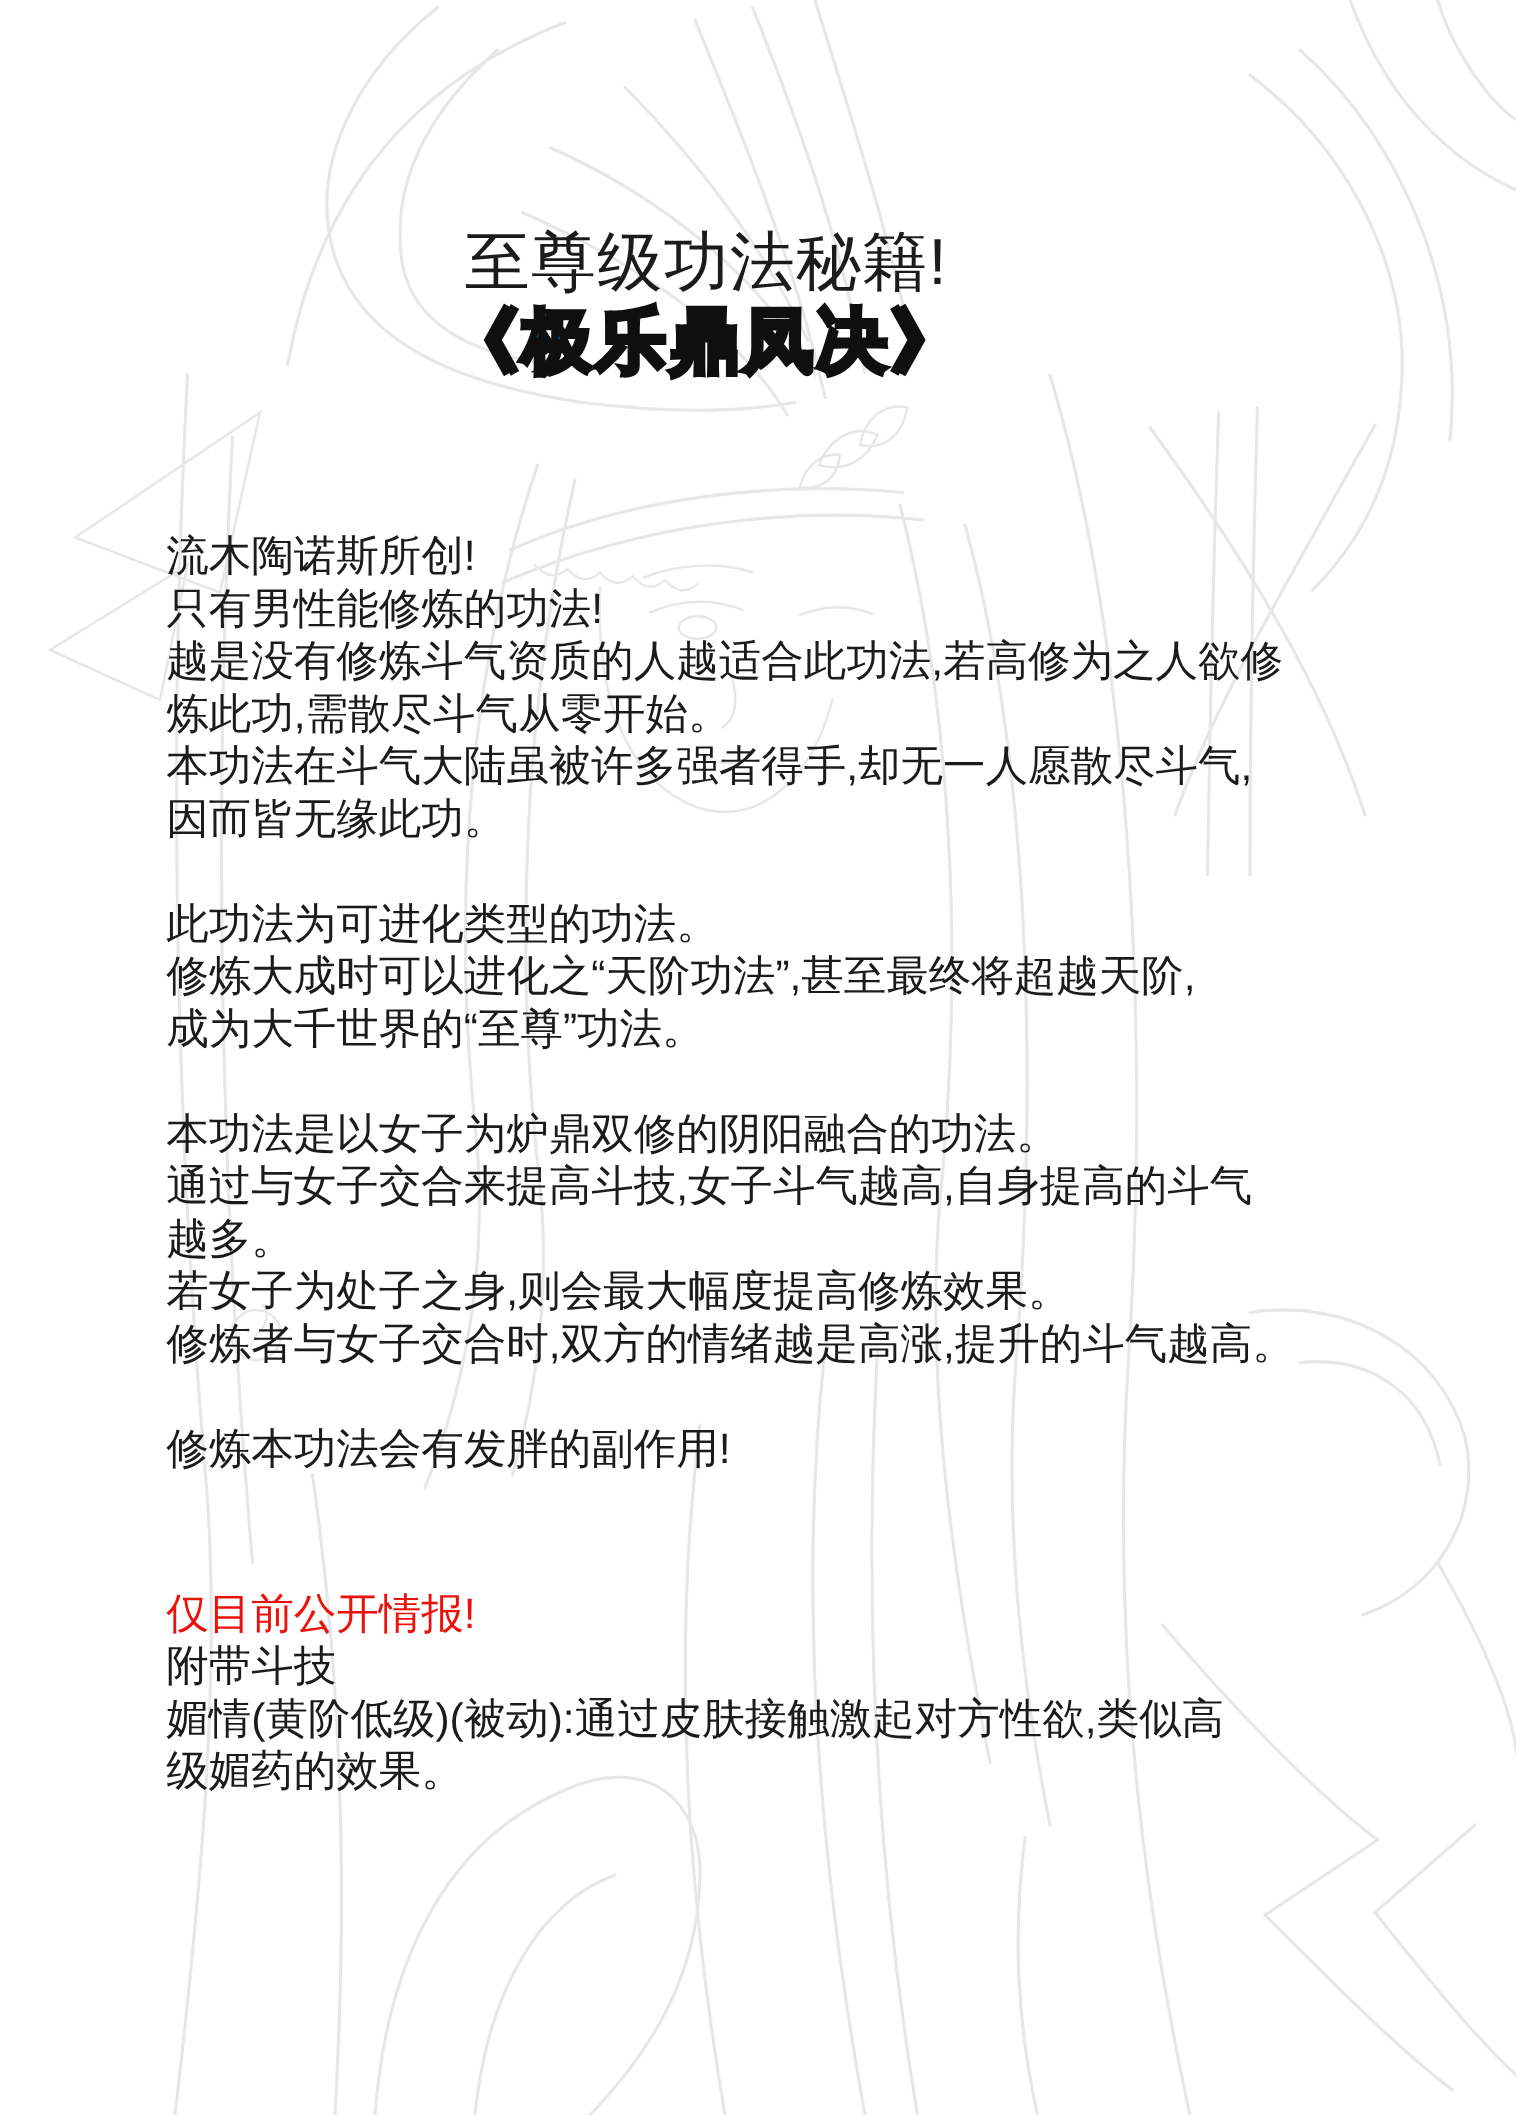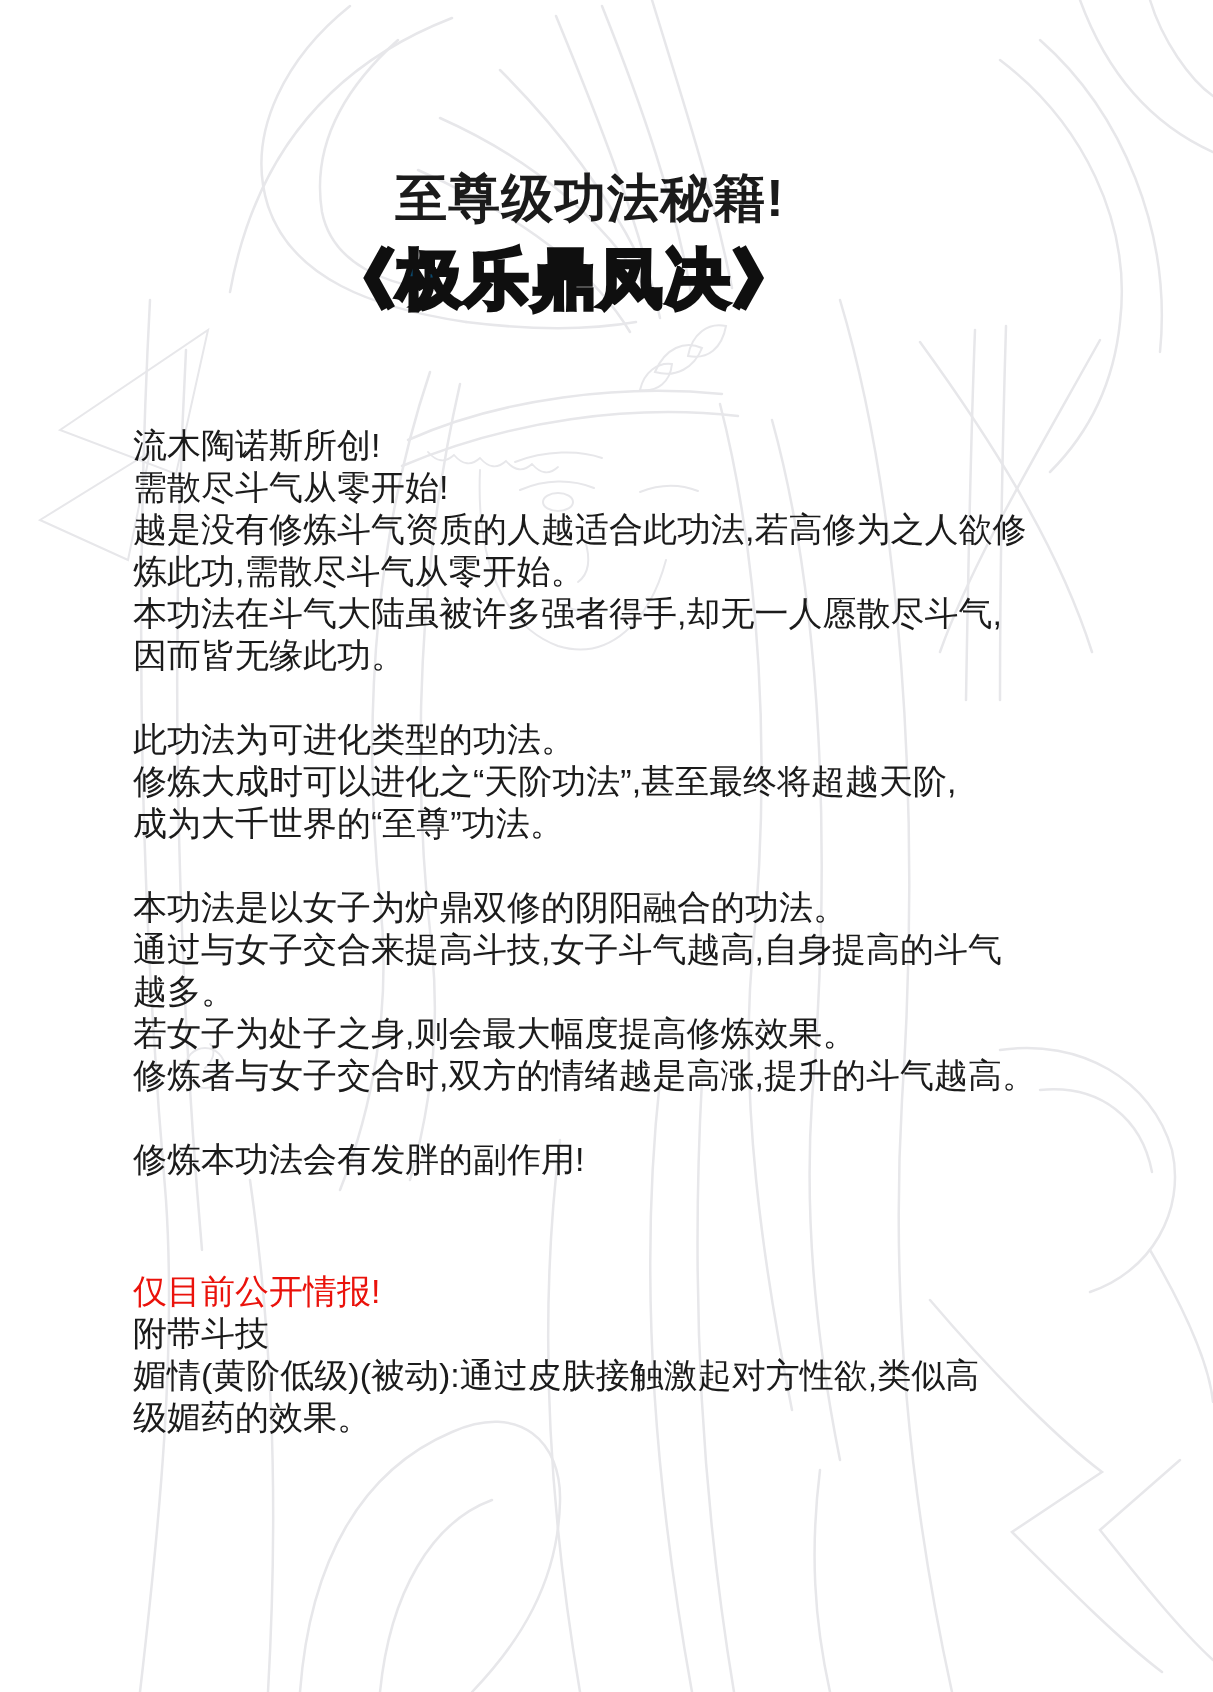--- a/index.html
+++ b/index.html
@@ -5,28 +5,27 @@
   html,body{margin:0;padding:0;}
   body{
     width:1213px;height:1692px;position:relative;background:#ffffff;
     overflow:hidden;
     font-family:"Liberation Sans", sans-serif;
     --text:#1b1b1b;--accent:#ea120b;
   }
   .sketch{position:absolute;left:0;top:0;width:1213px;height:1692px;z-index:0;}
   .content{position:absolute;left:0;top:0;width:1213px;height:1692px;z-index:1;}
   .subtitle{
-    position:absolute;top:164px;left:0;width:1130px;text-align:center;
-    font-size:52px;font-weight:700;color:var(--text);letter-spacing:1px;
+    position:absolute;top:175px;left:0;width:1130px;text-align:center;
+    font-size:52px;font-weight:400;color:var(--text);letter-spacing:1px;
     white-space:nowrap;
-    margin-left:25px;
   }
   .title{
     position:absolute;top:236px;left:0;width:1130px;text-align:center;
-    font-size:64px;font-weight:900;color:#0c4a6e;
+    font-size:56px;font-weight:900;color:#0c4a6e;
     -webkit-text-stroke:4px #0f0f0f;letter-spacing:3px;white-space:nowrap;
   }
   .body-text{
     position:absolute;left:133px;top:424px;width:965px;
     font-size:34px;line-height:42px;color:var(--text);
   }
   .line{white-space:nowrap;min-height:42px;}
   .line.red{color:var(--accent);margin-top:48px;}
 </style>
 </head>
@@ -105,21 +104,21 @@
     <path d="M 560 1140 C 540 1300 544 1480 580 1692"></path>
     <path d="M 820 1470 C 810 1550 814 1620 830 1692"></path>
   </g>
 </svg>
 
 <div class="content">
   <div class="subtitle">至尊级功法秘籍!</div>
   <div class="title">《极乐鼎凤决》</div>
   <div class="body-text">
       <div class="line">流木陶诺斯所创!</div>
-      <div class="line">需散尽斗气从零开始!</div>
+      <div class="line">只有男性能修炼的功法!</div>
       <div class="line">越是没有修炼斗气资质的人越适合此功法,若高修为之人欲修</div>
       <div class="line">炼此功,需散尽斗气从零开始。</div>
       <div class="line">本功法在斗气大陆虽被许多强者得手,却无一人愿散尽斗气,</div>
       <div class="line">因而皆无缘此功。</div>
       <div class="line">&nbsp;</div>
       <div class="line">此功法为可进化类型的功法。</div>
       <div class="line">修炼大成时可以进化之“天阶功法”,甚至最终将超越天阶,</div>
       <div class="line">成为大千世界的“至尊”功法。</div>
       <div class="line">&nbsp;</div>
       <div class="line">本功法是以女子为炉鼎双修的阴阳融合的功法。</div>

